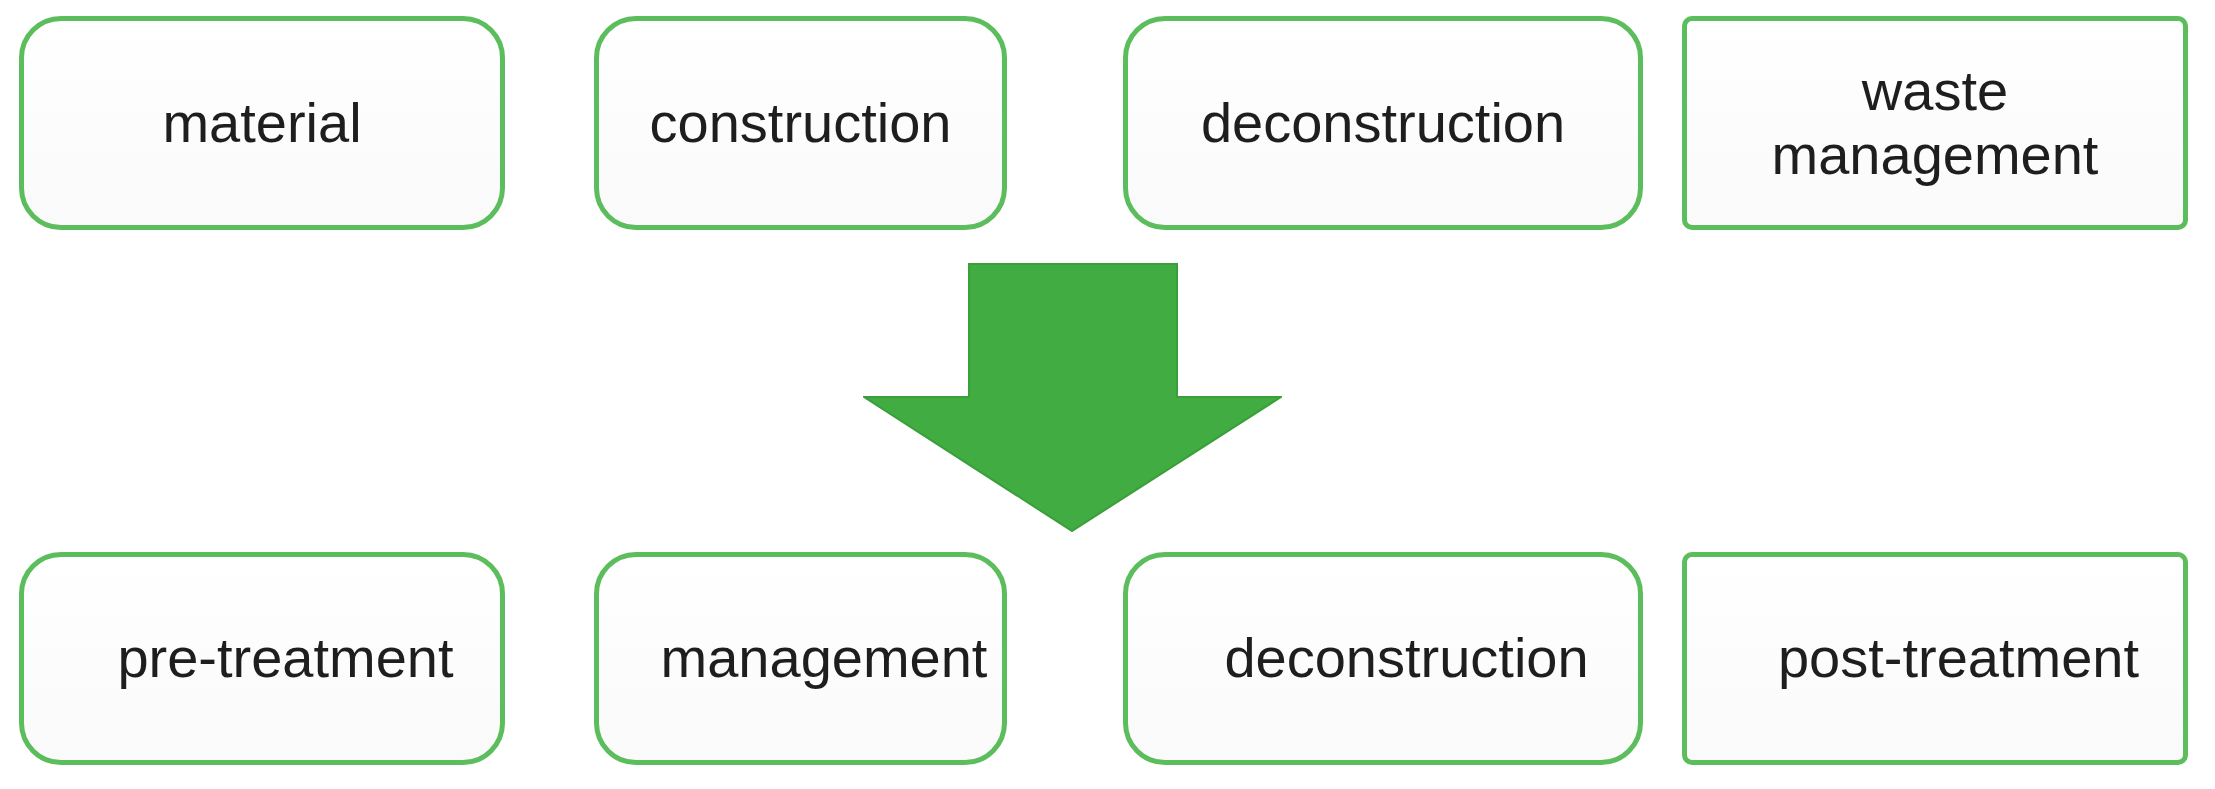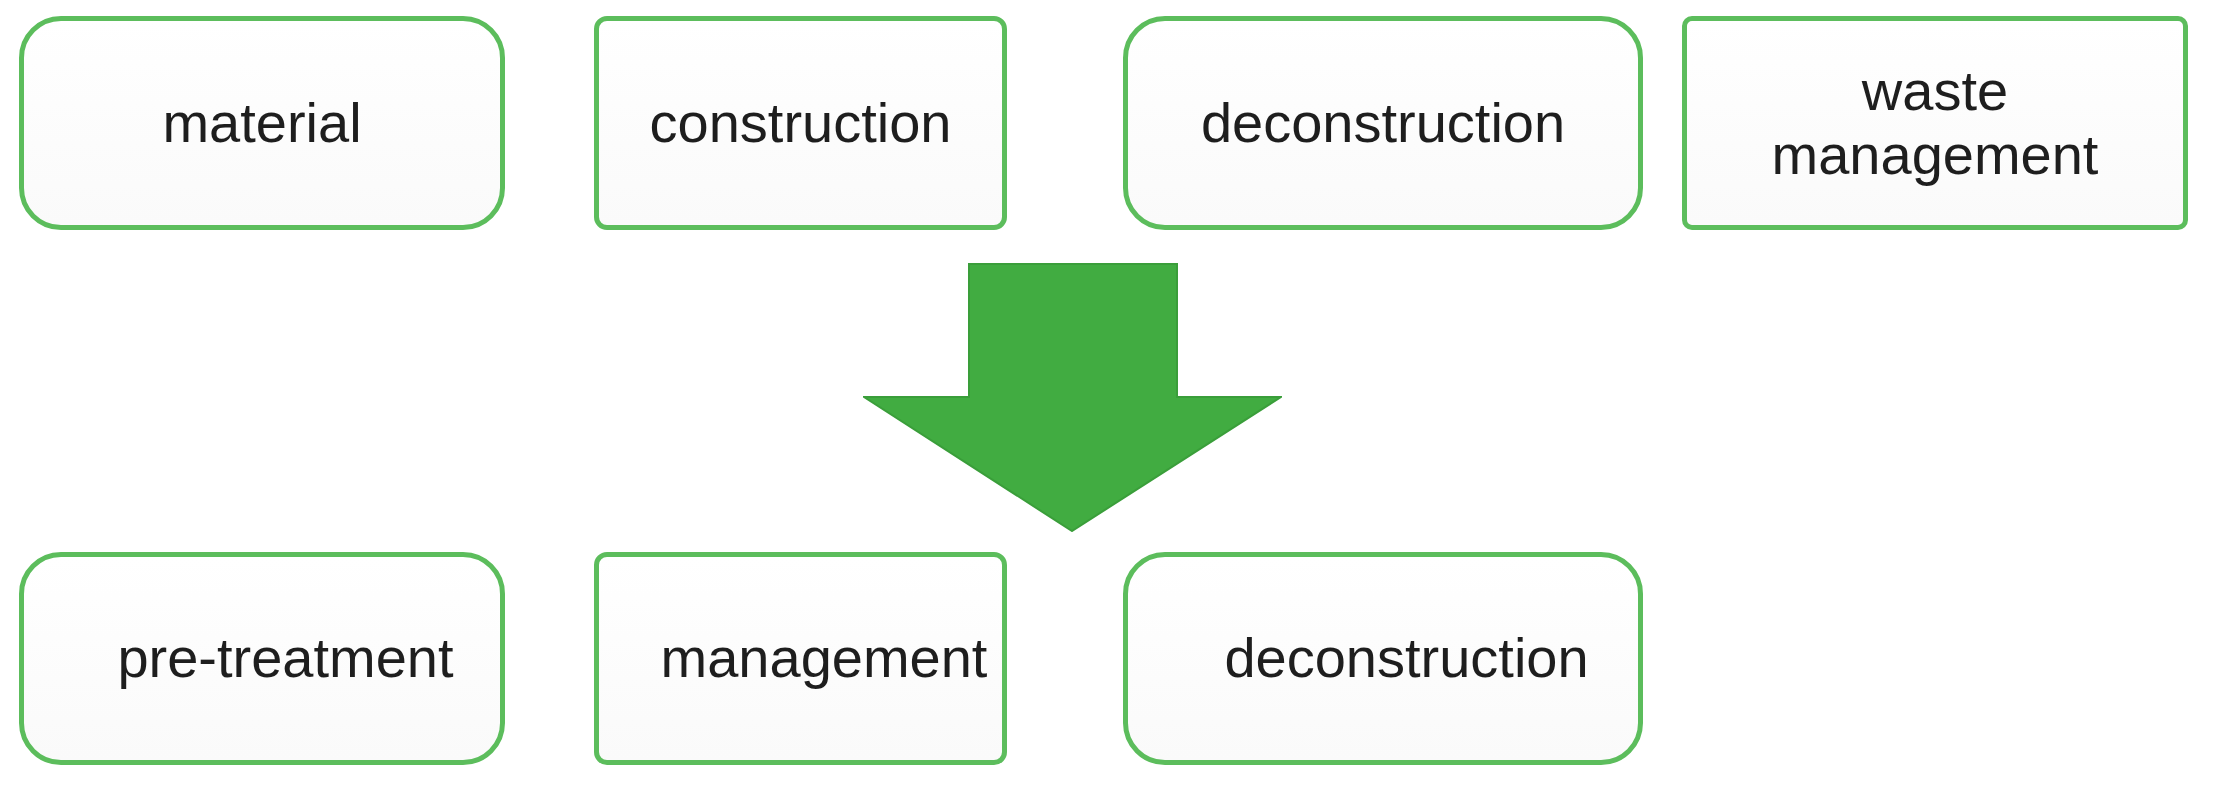--- a/index.html
+++ b/index.html
@@ -31,21 +31,21 @@
     font-size: 56px;
     line-height: 1.15;
     white-space: pre-line;
   }
   
   .r1 { top: 16px; height: 214px; }
   
   .r2 { top: 552px; height: 213px; padding-left: 47px; }
   
   .c1 { left: 19px;   width: 486px; }
-  .c2 { left: 594px;  width: 413px; border-radius: 13px; }
+  .c2 { left: 594px;  width: 413px; }
   .c3 { left: 1123px; width: 520px; }
   .c4 { left: 1682px; width: 506px; border-radius: 10px; }
 
   .arrow-wrap {
     position: absolute;
     left: 863px;
     top: 263px;
     width: 419px;
     height: 269px;
   }
@@ -84,14 +84,17 @@
 
   <div class="node r2 c1">
     <span class="label">pre-treatment</span>
   </div>
   <div class="node r2 c2">
     <span class="label">management</span>
   </div>
   <div class="node r2 c3">
     <span class="label">deconstruction</span>
   </div>
+  <div class="node r2 c4">
+    <span class="label">post-treatment</span>
+  </div>
 
 </div>
 
 </body></html>

